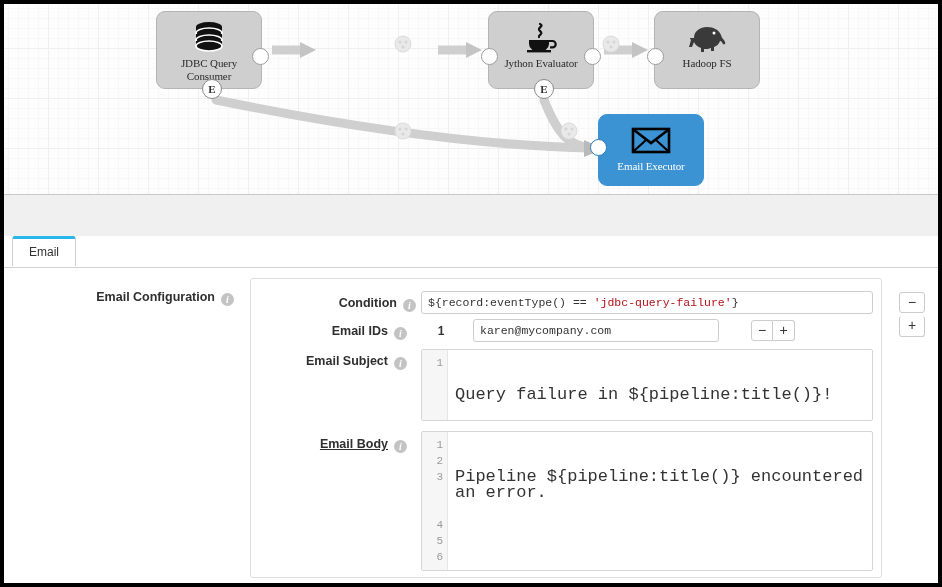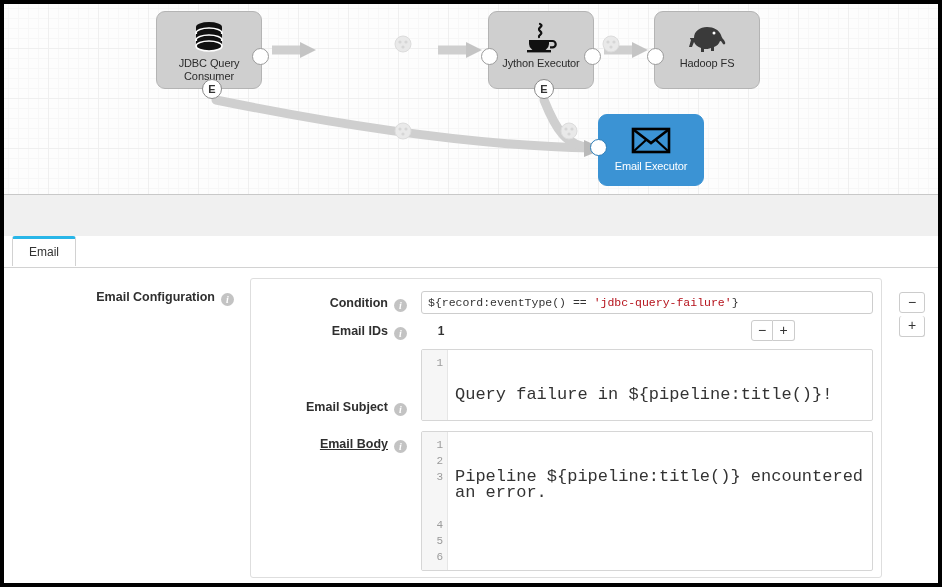--- a/index.html
+++ b/index.html
@@ -31,20 +31,21 @@
     width: 934px;
     height: 190px;
     background-color: #fdfdfd;
     background-image:
       linear-gradient(to right, #efefef 1px, transparent 1px),
       linear-gradient(to bottom, #efefef 1px, transparent 1px),
       linear-gradient(to right, #f7f7f7 1px, transparent 1px),
       linear-gradient(to bottom, #f7f7f7 1px, transparent 1px);
     background-size: 50px 50px, 50px 50px, 10px 10px, 10px 10px;
     background-position: -6px -6px, -6px -6px, -6px -6px, -6px -6px;
+    font-family: Liberation Serif, serif;
   }
   #edges {
     position: absolute;
     left: 0;
     top: 0;
     width: 934px;
     height: 190px;
   }
   .node {
     position: absolute;
@@ -376,21 +377,21 @@
 
     <div class="node" style="left:484px; top:7px;">
       <div class="node-icon">
         <svg width="34" height="32" viewBox="0 0 34 32" xmlns="http://www.w3.org/2000/svg">
           <path d="M16 3 c5 2 -4 4 0 7 c4 3 -2 4 -1 6" fill="none" stroke="#111" stroke-width="2.2" stroke-linecap="round"></path>
           <path d="M5 19 h20 v4 a9 7 0 0 1 -20 0 z" fill="#111"></path>
           <path d="M25 20 h3.5 a3.2 3.2 0 0 1 0 6.4 H26" fill="none" stroke="#111" stroke-width="2.2"></path>
           <rect x="3" y="29" width="24" height="2.4" fill="#111"></rect>
         </svg>
       </div>
-      <div class="node-label">Jython Executor</div>
+      <div class="node-label">Jython Evaluator</div>
       <div class="port left"></div>
       <div class="port right"></div>
       <div class="evt-badge">E</div>
     </div>
 
     <div class="node" style="left:650px; top:7px;">
       <div class="node-icon">
         <svg width="40" height="30" viewBox="0 0 40 30" xmlns="http://www.w3.org/2000/svg">
           <path d="M7 16 c0 -7 6 -11 13 -11 c7 0 12 3 14 8 c1 4 3 4 4 7 c1 2 -1 3 -2 2 c-1 -1 -1 -3 -3 -3
                    c-1 3 -3 5 -6 6 l0 4 l-3 0 l0 -3 c-2 1 -5 1 -7 1 l0 3 l-3 0 l0 -4
@@ -429,37 +430,38 @@
       <span>Email Configuration</span><span class="info-icon">i</span>
     </div>
 
     <div id="config-box">
 
       <div class="vstack">
         <div class="pm-btn top">−</div>
         <div class="pm-btn bot">+</div>
       </div>
 
-      <div class="field-label" style="left:6px; top:17px;">
+      <div class="field-label" style="left:15px; top:17px;">
         <span>Condition</span><span class="info-icon">i</span>
       </div>
       <div class="text-input" style="left:170px; top:12px; width:452px; height:23px;">
         <span class="cond-code">${record:eventType() == </span><span class="cond-str">'jdbc-query-failure'</span><span class="cond-code">}</span>
       </div>
 
       <div class="field-label" style="left:6px; top:45px;">
         <span>Email IDs</span><span class="info-icon">i</span>
       </div>
       <div class="idx-num" style="left:183px; top:45px;">1</div>
+      <div class="text-input" style="left:222px; top:40px; width:246px; height:23px;">karen@mycompany.com</div>
       <div class="pm-group" style="left:500px; top:41px;">
         <div class="pm-btn left">−</div>
         <div class="pm-btn right">+</div>
       </div>
 
-      <div class="field-label" style="left:6px; top:75px;margin-top:46px;">
+      <div class="field-label" style="left:6px; top:75px;">
         <span>Email Subject</span><span class="info-icon">i</span>
       </div>
       <div class="editor" style="left:170px; top:70px; width:452px; height:72px;">
         <div class="gutter">
           <div>1</div>
         </div>
         <div class="code">
           <div>Query failure in ${pipeline:title()}!</div>
         </div>
       </div>

